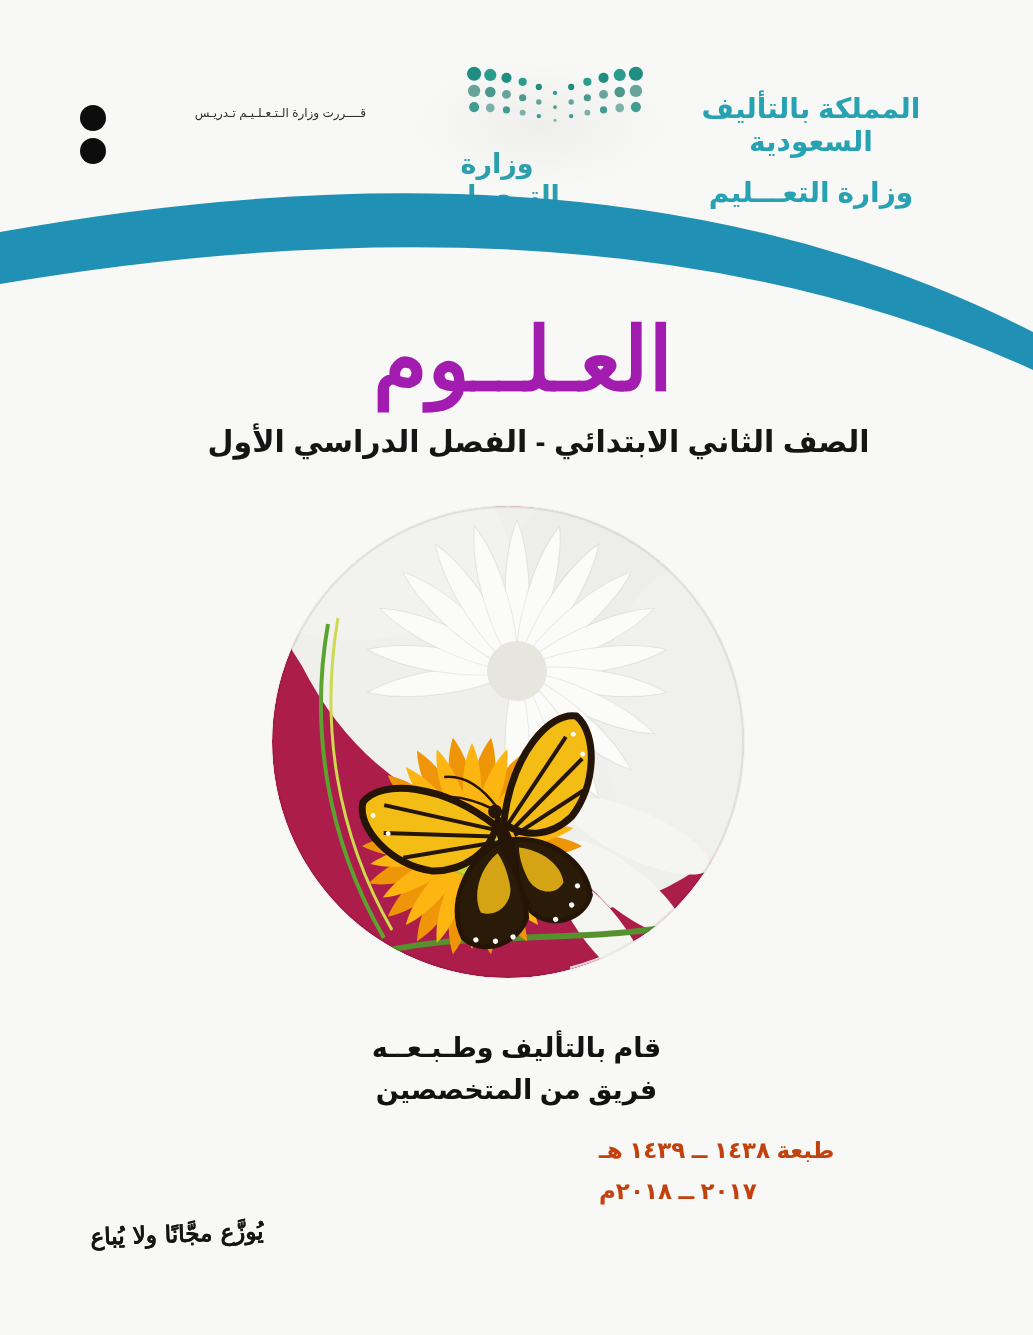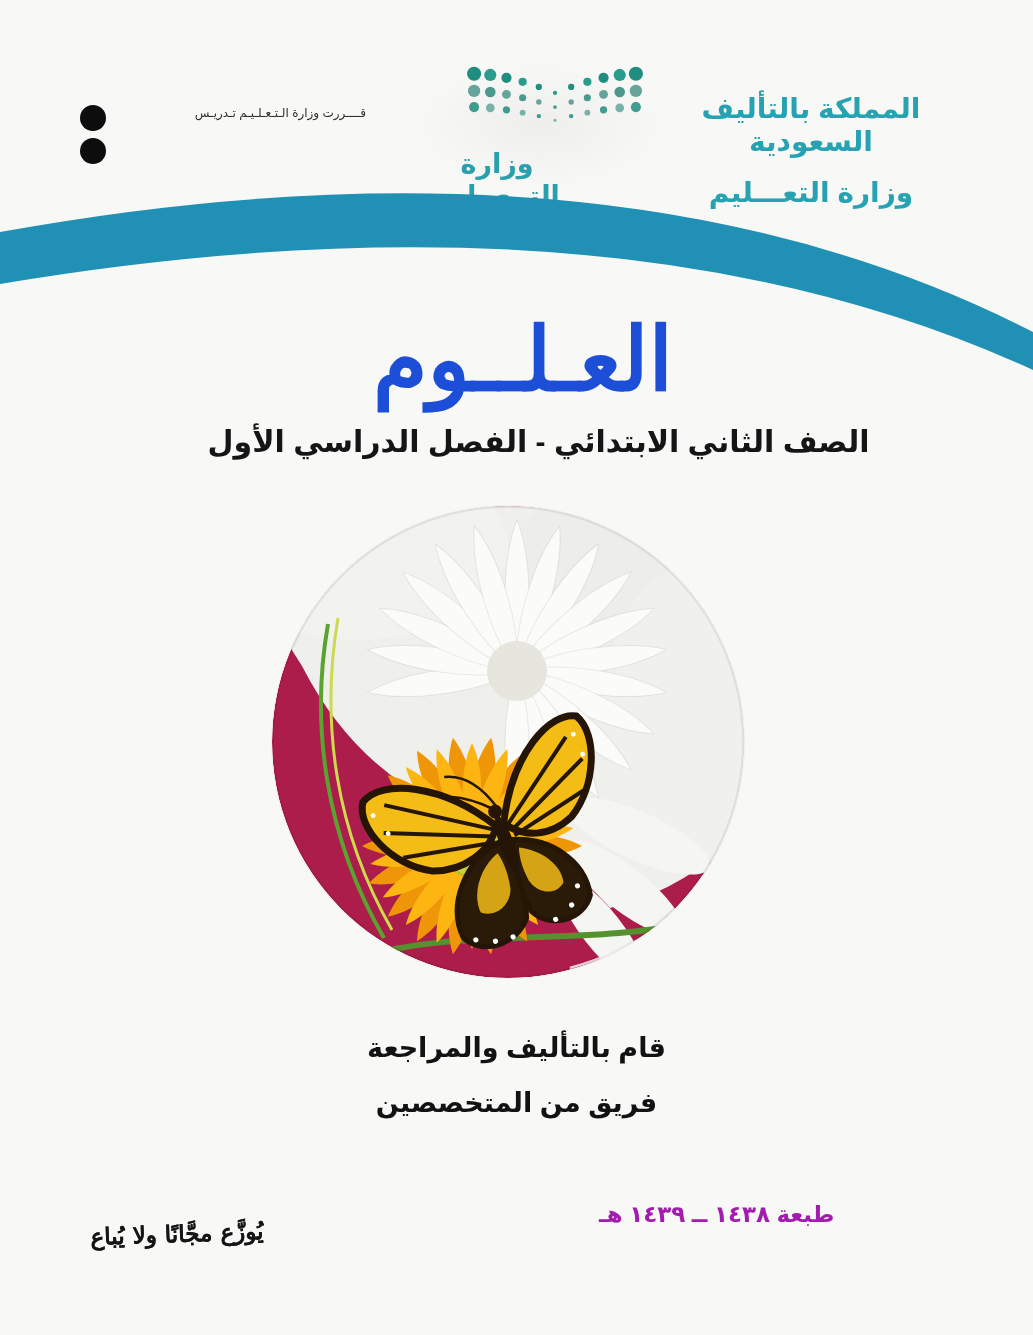--- a/index.html
+++ b/index.html
@@ -33,35 +33,35 @@
   
   .ksa{right:52px;top:92px;width:340px;text-align:center;direction:rtl;color:var(--teal-text);}
   .ksa-line1{font-size:28px;font-weight:bold;}
   .ksa-line2{font-size:28px;font-weight:bold;margin-top:18px;}
 
   
   .wave-svg{left:0;top:0;}
 
   
   .title{top:308px;left:0;width:100%;text-align:center;direction:rtl;
-    font-size:88px;font-weight:bold;color:#1d4ed8;font-family:"Liberation Serif","DejaVu Serif",serif;padding-left:13px;}
+    font-size:88px;font-weight:bold;color:#a21caf;font-family:"Liberation Serif","DejaVu Serif",serif;padding-left:13px;}
   .subtitle{top:424px;left:0;width:100%;text-align:center;direction:rtl;
     font-size:30px;font-weight:bold;color:#151515;padding-left:44px;}
 
   
   .cover-circle{left:272px;top:506px;width:472px;height:472px;border-radius:50%;overflow:hidden;
     box-shadow:0 0 0 1px rgba(0,0,0,0.04);}
 
   
   .credits{top:1032px;left:0;width:100%;text-align:center;direction:rtl;color:#121212;}
   .credits-line1{font-size:27px;font-weight:bold;}
-  .credits-line2{font-size:27px;font-weight:bold;margin-top:23px;}
-
-  
-  .edition{right:114px;top:1194px;width:320px;direction:rtl;text-align:left;color:#a21caf;}
+  .credits-line2{font-size:27px;font-weight:bold;margin-top:10px;}
+
+  
+  .edition{right:114px;top:1130px;width:320px;direction:rtl;text-align:left;color:#c2410c;}
   .edition div{font-size:23px;font-weight:bold;line-height:41px;white-space:nowrap;}
 
   
   .stamp{left:82px;top:1220px;width:190px;direction:rtl;text-align:center;
     font-size:23px;font-weight:bold;color:#151515;transform:rotate(-2deg);
     font-family:"DejaVu Serif","Liberation Serif",serif;text-shadow:0 0 .6px #333;}
 </style>
 </head>
 <body>
 
@@ -278,21 +278,22 @@
         <circle cx="0" cy="-26" r="7" fill="#241506"></circle>
       </g>
 
       <path d="M298 462 Q404 432 452 348" fill="none" stroke="rgba(255,255,255,0.85)" stroke-width="2.5"></path>
       <circle cx="236" cy="236" r="235" fill="none" stroke="rgba(0,0,0,0.07)" stroke-width="2"></circle>
     </g>
   </svg>
 </div>
 
 <div class="abs credits">
-  <div class="credits-line1">قام بالتأليف والمراجعة</div>
+  <div class="credits-line1">قام بالتأليف وطـبـعــه</div>
   <div class="credits-line2">فريق من المتخصصين</div>
 </div>
 
 <div class="abs edition">
   <div>طبعة ١٤٣٨ ــ ١٤٣٩ هـ</div>
+  <div>٢٠١٧ ــ ٢٠١٨م</div>
 </div>
 
 <div class="abs stamp">يُوزَّع مجَّانًا ولا يُباع</div>
 
 </body></html>

